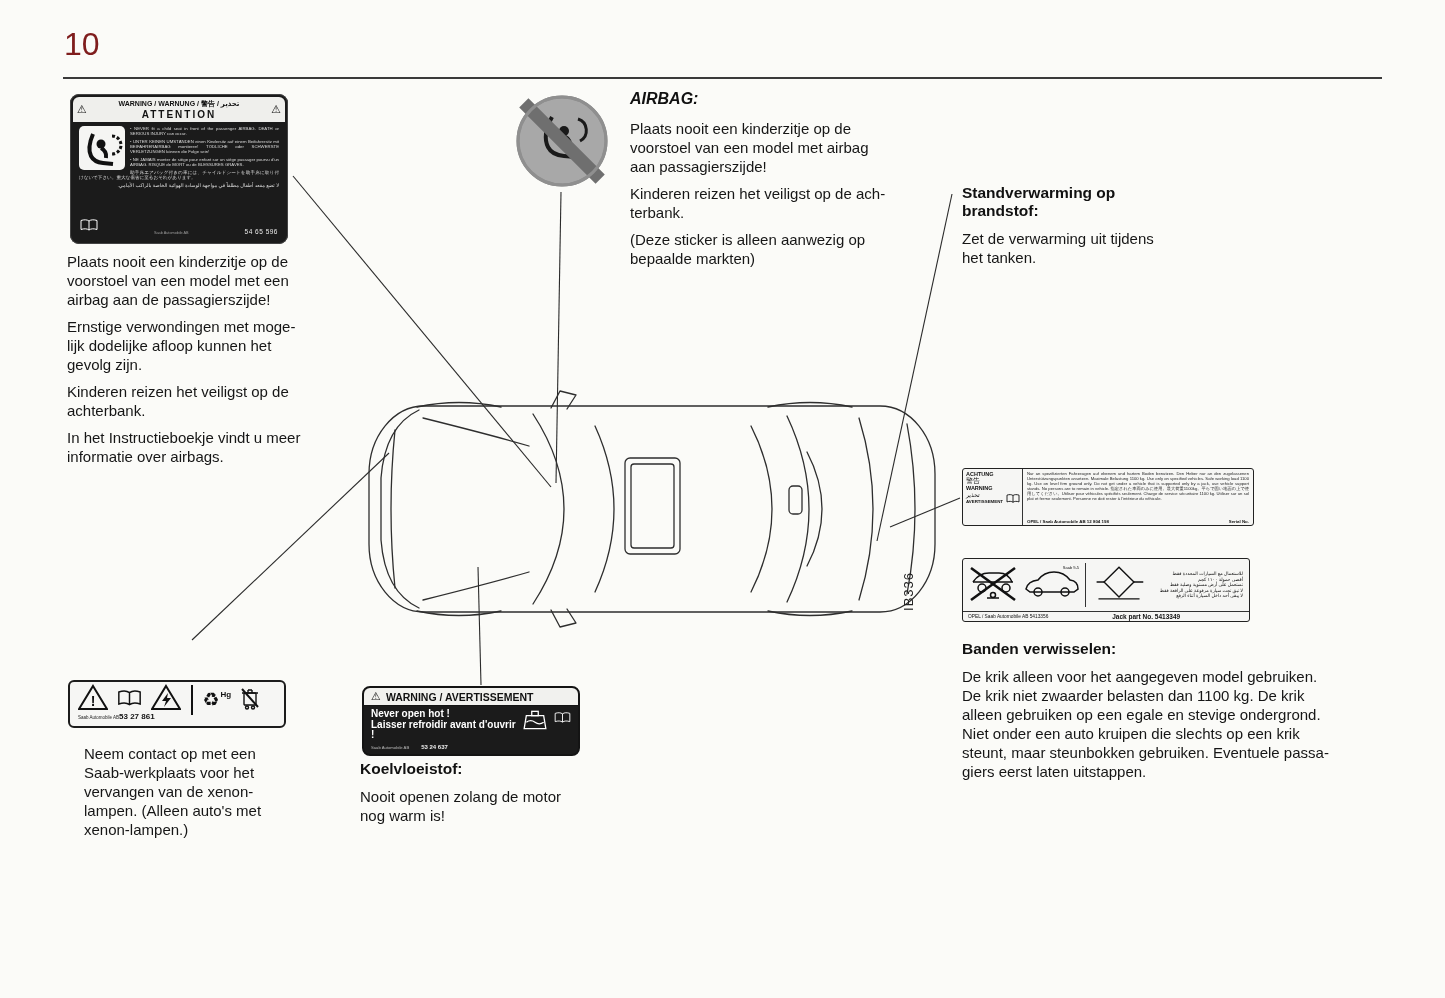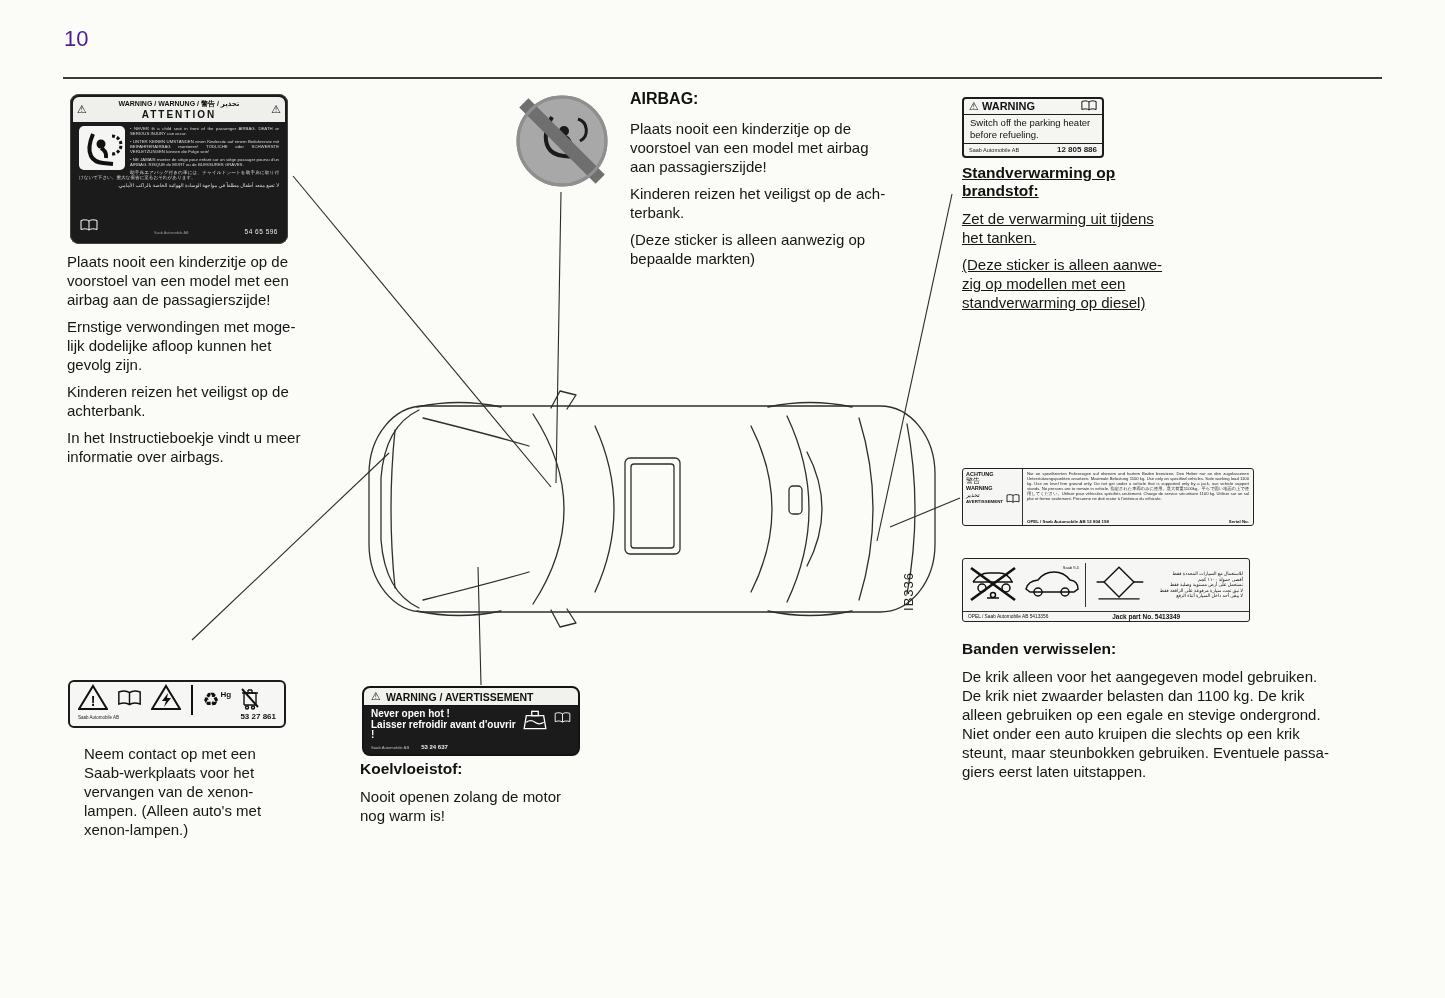--- a/index.html
+++ b/index.html
@@ -1,20 +1,20 @@
 <!DOCTYPE html>
 <html><head>
 <meta charset="utf-8">
 <style>
   *{margin:0;padding:0;box-sizing:border-box}
   html,body{background:#fbfbf8}
   body{font-family:"Liberation Sans","DejaVu Sans",sans-serif;color:#161616}
   .page{position:relative;width:1445px;height:998px;background:#fbfbf8;overflow:hidden}
   .abs{position:absolute}
-  .page-number{font-size:22px;color:#4c1d95}
+  .page-number{font-size:32px;color:#7f1d1d}
   .rule{height:1.5px;background:#3a3a3a}
   p.body{font-size:15px;line-height:19px;margin-bottom:8px;white-space:pre-line;color:#161616}
   .head{font-size:15.5px;font-weight:bold;margin-bottom:9px;white-space:pre-line;color:#111}
 
   
   .airbag-sticker{width:218px;height:150px;background:#1b1b1b;border-radius:9px;padding:3px;box-shadow:0 0 0 1px #444 inset}
   .as-header{background:#efefec;border-radius:6px 6px 0 0;display:flex;align-items:center;padding:2px 4px;gap:2px}
   .as-header .tri{font-size:11px;color:#111;line-height:1}
   .as-header-text{flex:1;text-align:center;color:#111}
   .as-h1{font-size:7px;font-weight:bold}
@@ -60,21 +60,21 @@
   .jp-foot{border-top:1px solid #333;display:flex;align-items:center;padding:1px 5px;font-size:4.8px;color:#111}
   .jp-part{flex:1;text-align:center;font-weight:bold;font-size:6.5px}
 
   
   .xenon-sticker{width:218px;height:48px;border:2px solid #1c1c1c;border-radius:6px;background:#f6f6f4}
   .xs-icons{display:flex;align-items:center;gap:9px;padding:3px 8px 0;height:32px}
   .xs-div{width:1.5px;height:30px;background:#111;margin:0 1px}
   .xs-recycle{position:relative;display:flex;align-items:flex-start}
   .xs-recycle .rec{font-size:19px;line-height:1;color:#111}
   .xs-recycle .hg{font-size:8px;font-weight:bold;color:#111;margin-left:1px}
-  .xs-foot{display:flex;justify-content:space-between;align-items:baseline;padding:0 8px 2px;margin-top:-2px}
+  .xs-foot{display:flex;align-items:baseline;padding:0 8px 2px;margin-top:-2px}
   .xs-fot{font-size:4.5px;color:#222}
   .xs-part{font-size:8px;font-weight:bold;color:#111}
 
   
   .coolant-sticker{width:218px;border:2px solid #141414;border-radius:8px;overflow:hidden;background:#1b1b1b}
   .cs-head{background:#f1f1ee;color:#111;font-weight:bold;font-size:10.5px;padding:2px 7px;display:flex;align-items:center;gap:5px;border-bottom:1.5px solid #141414}
   .cs-body{position:relative;padding:3px 7px 4px;color:#fff;display:flex;align-items:flex-start;gap:6px}
   .cs-text{flex:1}
   .cs-l1,.cs-l2{font-size:10px;font-weight:bold;line-height:10.5px}
   .cs-foot{margin-top:3px;display:flex;gap:12px;align-items:baseline}
@@ -187,54 +187,36 @@
         <circle cx="48" cy="36" r="5" fill="#1a1a1a" stroke="none"></circle>
         <path d="M48,41 q8,4 6,13"></path>
         <path d="M62,24 a12,12 0 0 1 2,22" stroke-width="3"></path>
       </g>
       <rect x="-8" y="39.5" width="108" height="13" fill="#6f6f6f" transform="rotate(45 46 46)"></rect>
       <circle cx="46" cy="46" r="44" fill="none" stroke="#8f8f8f" stroke-width="3"></circle>
     </svg>
   </div>
 
   <div class="abs" style="left:630px;top:90px;width:315px;">
-    <h3 class="head" style="font-size:16px;margin-bottom:11px;">AIRBAG:</h3>
+    <h3 class="head" style="font-size:16px;margin-bottom:11px;font-style:italic;">AIRBAG:</h3>
     <p class="body">Plaats nooit een kinderzitje op de
 voorstoel van een model met airbag
 aan passagierszijde!</p>
     <p class="body">Kinderen reizen het veiligst op de ach-
 terbank.</p>
     <p class="body">(Deze sticker is alleen aanwezig op
 bepaalde markten)</p>
   </div>
 
-  <div class="abs heater-sticker" style="left:962px;top:97px;">
-    <div class="hs-head">
-      <span><span class="tri-s">⚠</span> <span>WARNING</span></span>
-      <span>
-        <svg width="16" height="11" viewBox="0 0 18 12">
-            <path d="M9,2 C7,0.5 4,0.5 1,1.5 L1,10.5 C4,9.5 7,9.5 9,11 C11,9.5 14,9.5 17,10.5 L17,1.5 C14,0.5 11,0.5 9,2 Z M9,2 L9,11" fill="none" stroke="#111" stroke-width="1.1"></path>
-          </svg>
-      </span>
-    </div>
-    <div class="hs-body">Switch off the parking heater before refueling.</div>
-    <div class="hs-foot">
-      <span>Saab Automobile AB</span>
-      <span class="hs-part">12 805 886</span>
-    </div>
-  </div>
-
-  <div class="abs" style="left:962px;top:164px;width:252px;text-decoration:underline;">
+
+  <div class="abs" style="left:962px;top:184px;width:252px;">
     <h3 class="head">Standverwarming op
 brandstof:</h3>
     <p class="body">Zet de verwarming uit tijdens
 het tanken.</p>
-    <p class="body">(Deze sticker is alleen aanwe-
-zig op modellen met een
-standverwarming op diesel)</p>
   </div>
 
   <div class="abs achtung-sticker" style="left:962px;top:468px;">
     <div class="ach-left">
       <div class="ach-w w-de">ACHTUNG</div>
       <div class="ach-w w-ja">警告</div>
       <div class="ach-w w-en">WARNING</div>
       <div class="ach-w w-ar">تحذير</div>
       <div class="ach-w w-fr">AVERTISSEMENT</div>
       <span class="ach-book">

